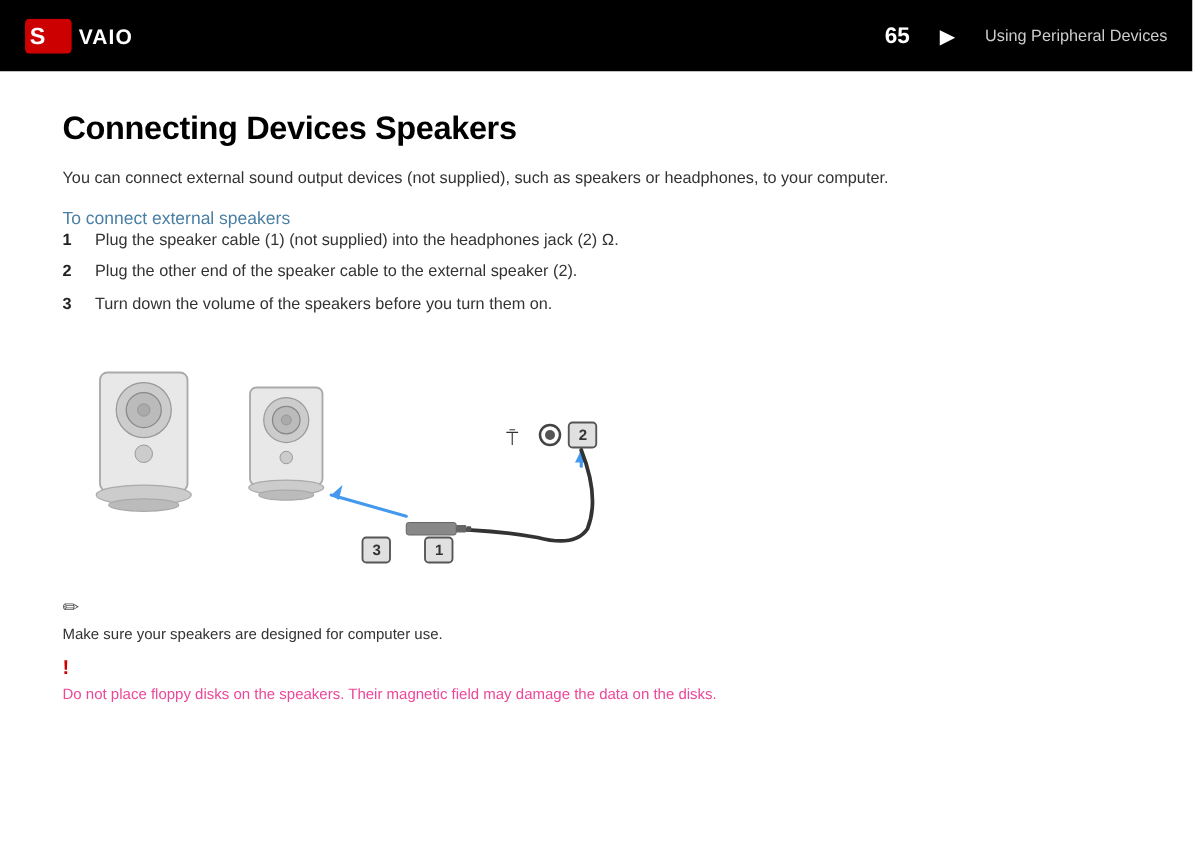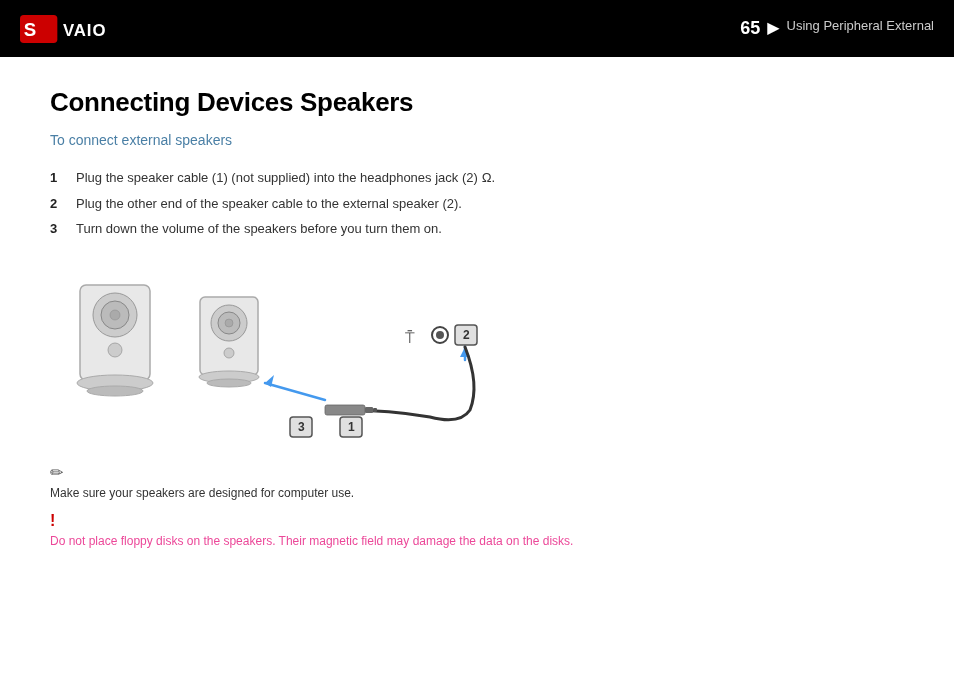--- a/index.html
+++ b/index.html
@@ -28,22 +28,22 @@
       display: flex;
       align-items: center;
     }
 
     .vaio-logo svg {
       height: 28px;
     }
 
     .header-right {
       display: flex;
-      align-items: flex-start;
-      gap: 7px;
+      align-items: center;
+      gap: 24px;
       color: #fff;
       font-size: 13px;
     }
 
     .header-page-num {
       font-size: 18px;
       font-weight: bold;
       color: #fff;
     }
 
@@ -73,21 +73,21 @@
     .intro-text {
       font-size: 13px;
       color: #333;
       margin-bottom: 14px;
       line-height: 1.5;
     }
 
     .section-heading {
       font-size: 14px;
       color: #4a7fa5;
-      margin-bottom: 20px;
+      margin-bottom: 0;
       font-weight: normal;
     }
 
     .steps-list {
       list-style: none;
       margin-bottom: 16px;
     }
 
     .steps-list li {
       display: flex;
@@ -170,28 +170,29 @@
       <rect x="0" y="0" width="40" height="30" rx="4" fill="#cc0000"></rect>
 
       <text x="4" y="22" font-size="20" font-weight="bold" fill="white" font-family="Arial">S</text>
 
       <text x="46" y="22" font-size="18" font-weight="bold" fill="white" font-family="Arial" letter-spacing="1">VAIO</text>
     </svg>
   </div>
   <div class="header-right">
     <span class="header-page-num">65</span>
     <span class="header-arrow">▶</span>
-    <span class="header-title-text">Using Peripheral External</span>
+    <span class="header-title-text">Using Peripheral Devices</span>
   </div>
 </div>
 
 <div class="content">
 
   <h1 class="page-title">Connecting Devices Speakers</h1>
 
+  <p class="intro-text">You can connect external sound output devices (not supplied), such as speakers or headphones, to your computer.</p>
 
   <p class="section-heading">To connect external speakers</p>
 
   <ol class="steps-list">
     <li>
       <span class="step-num">1</span>
       <span class="step-text">Plug the speaker cable (1) (not supplied) into the headphones jack (2) Ω.</span>
     </li>
     <li>
       <span class="step-num">2</span>

